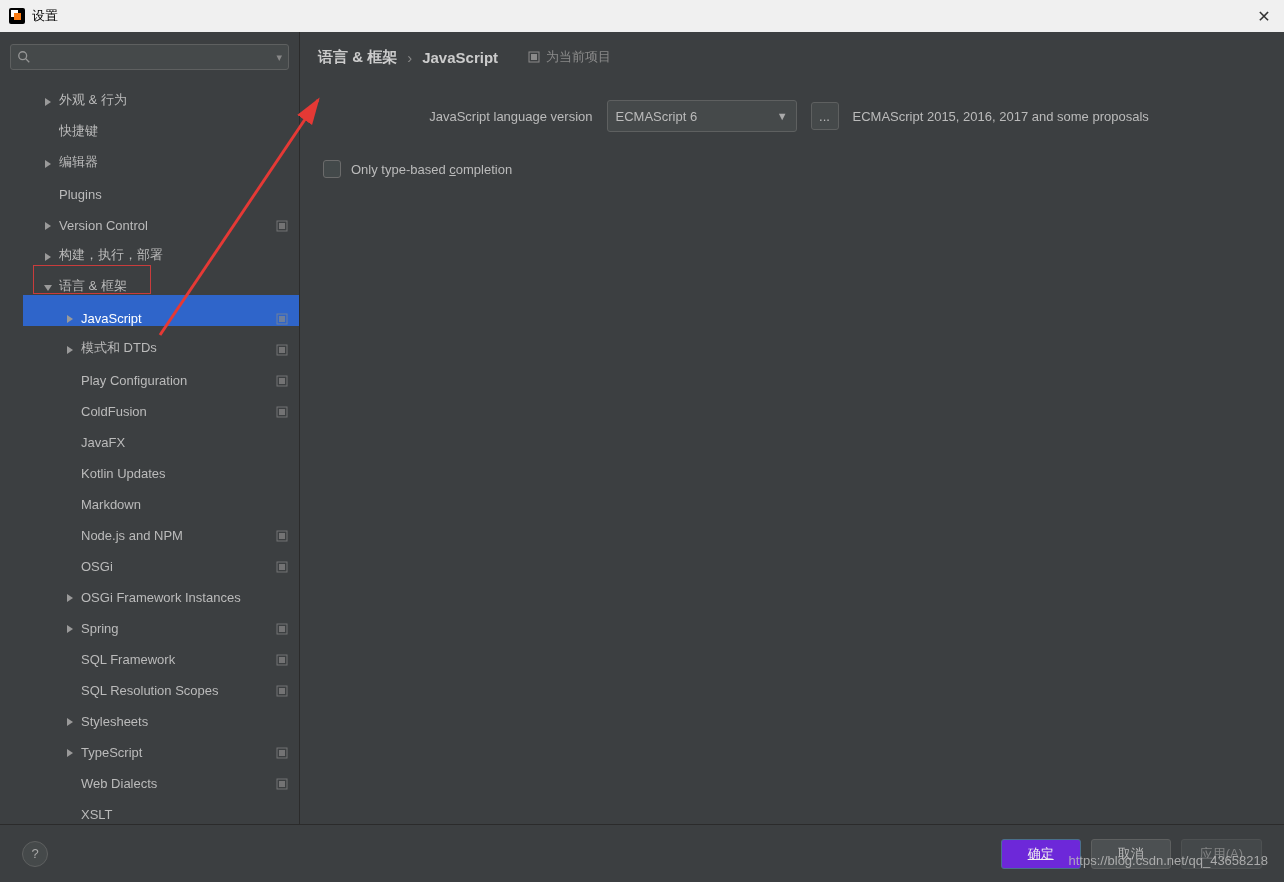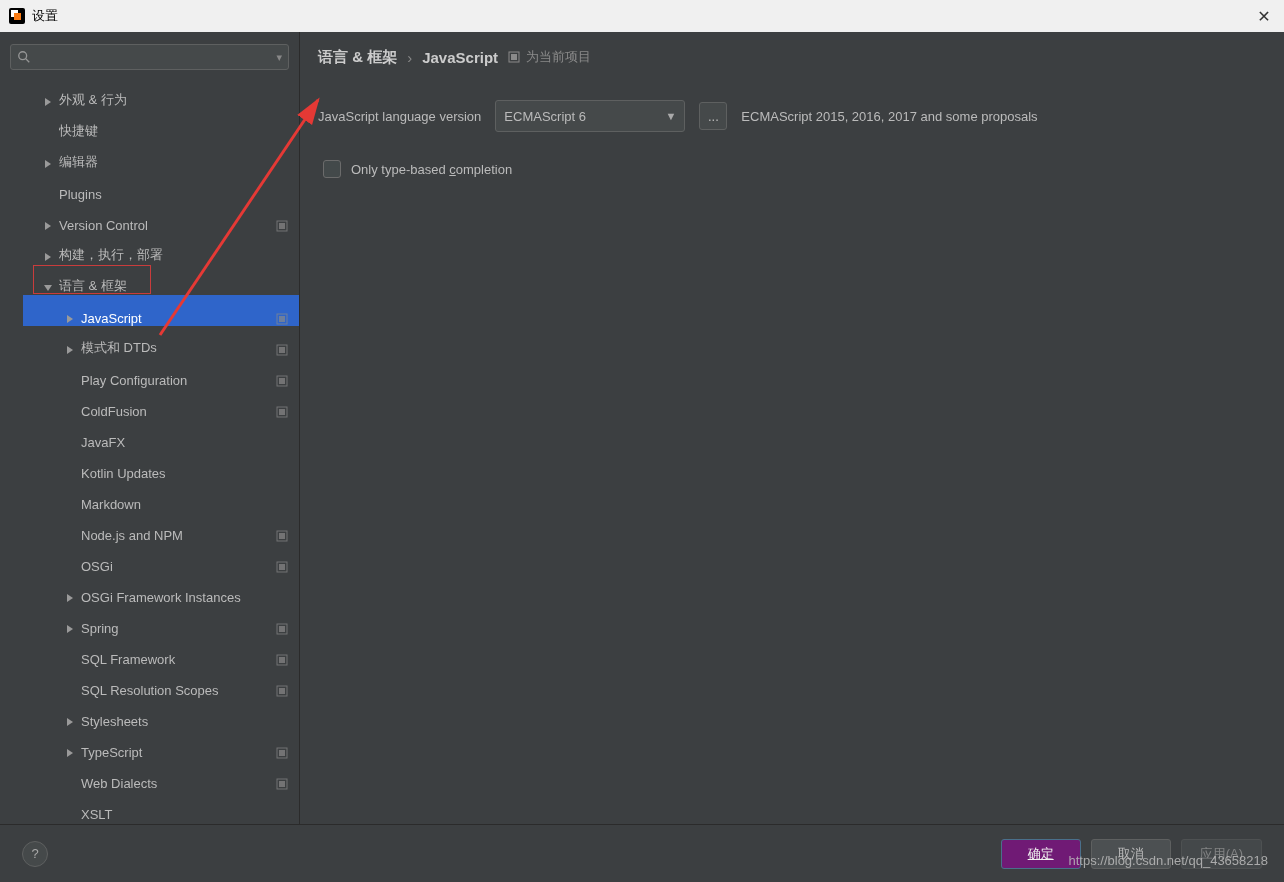--- a/index.html
+++ b/index.html
@@ -70,22 +70,22 @@
   .depth1 { padding-left: 40px; }
   
   .tree::-webkit-scrollbar{width:10px;}
   .tree::-webkit-scrollbar-track{background:#3c3f41;}
   .tree::-webkit-scrollbar-thumb{background:#5a5d5e;border-radius:2px;}
   
   .content { flex:1; padding: 10px 24px 20px 18px; position:relative; }
   .breadcrumb { display:flex; align-items:center; gap:10px; height:30px; font-size:15px; }
   .breadcrumb .crumb { color:#cccccc; font-weight:600; }
   .breadcrumb .sep { color:#888; }
-  .breadcrumb .proj { display:flex; align-items:center; gap:6px; color:#8a8a8a; font-size:13px; font-weight:normal;}
-  .field-row { display:flex; align-items:center; gap:14px; margin-top:28px; }
+  .breadcrumb .proj { margin-left:20px; display:flex; align-items:center; gap:6px; color:#8a8a8a; font-size:13px; font-weight:normal;}
+  .field-row { display:flex; align-items:center; gap:14px; margin-top:28px;justify-content:center; }
   .field-row .lbl { color:#bbbbbb; }
   .select {
     width: 190px; height: 32px; background:#45494a;
     border:1px solid #5e6060; border-radius:3px;
     display:flex; align-items:center; padding:0 8px;
     justify-content:space-between; cursor:pointer;
   }
   .sq-btn {
     width:28px; height:28px; background:#45494a;
     border:1px solid #5e6060; border-radius:3px;
@@ -111,21 +111,21 @@
     display:flex;align-items:center;justify-content:center;color:#aaa;cursor:pointer;
     background:#45494a;
   }
   .spacer{flex:1;}
   .btn {
     min-width:80px; height:30px; padding:0 18px;
     border:1px solid #5e6060; border-radius:3px;
     background:#4c5052; color:#bbbbbb; display:flex; align-items:center; justify-content:center;
     cursor:pointer;
   }
-  .btn.primary { background:#701a75; border-color:#4a708b; color:#f0f0f0;text-decoration:underline; }
+  .btn.primary { background:#6d28d9; border-color:#4a708b; color:#f0f0f0;text-decoration:underline; }
   .btn.disabled { opacity:.55; cursor:default; }
   
   .annotation-arrow {
     position:absolute; pointer-events:none; z-index:50;
   }
   .watermark{
     position:absolute; right:16px; bottom:14px; color:#bcbcbc; font-size:13px;
     opacity:.85;
   }
 </style>

